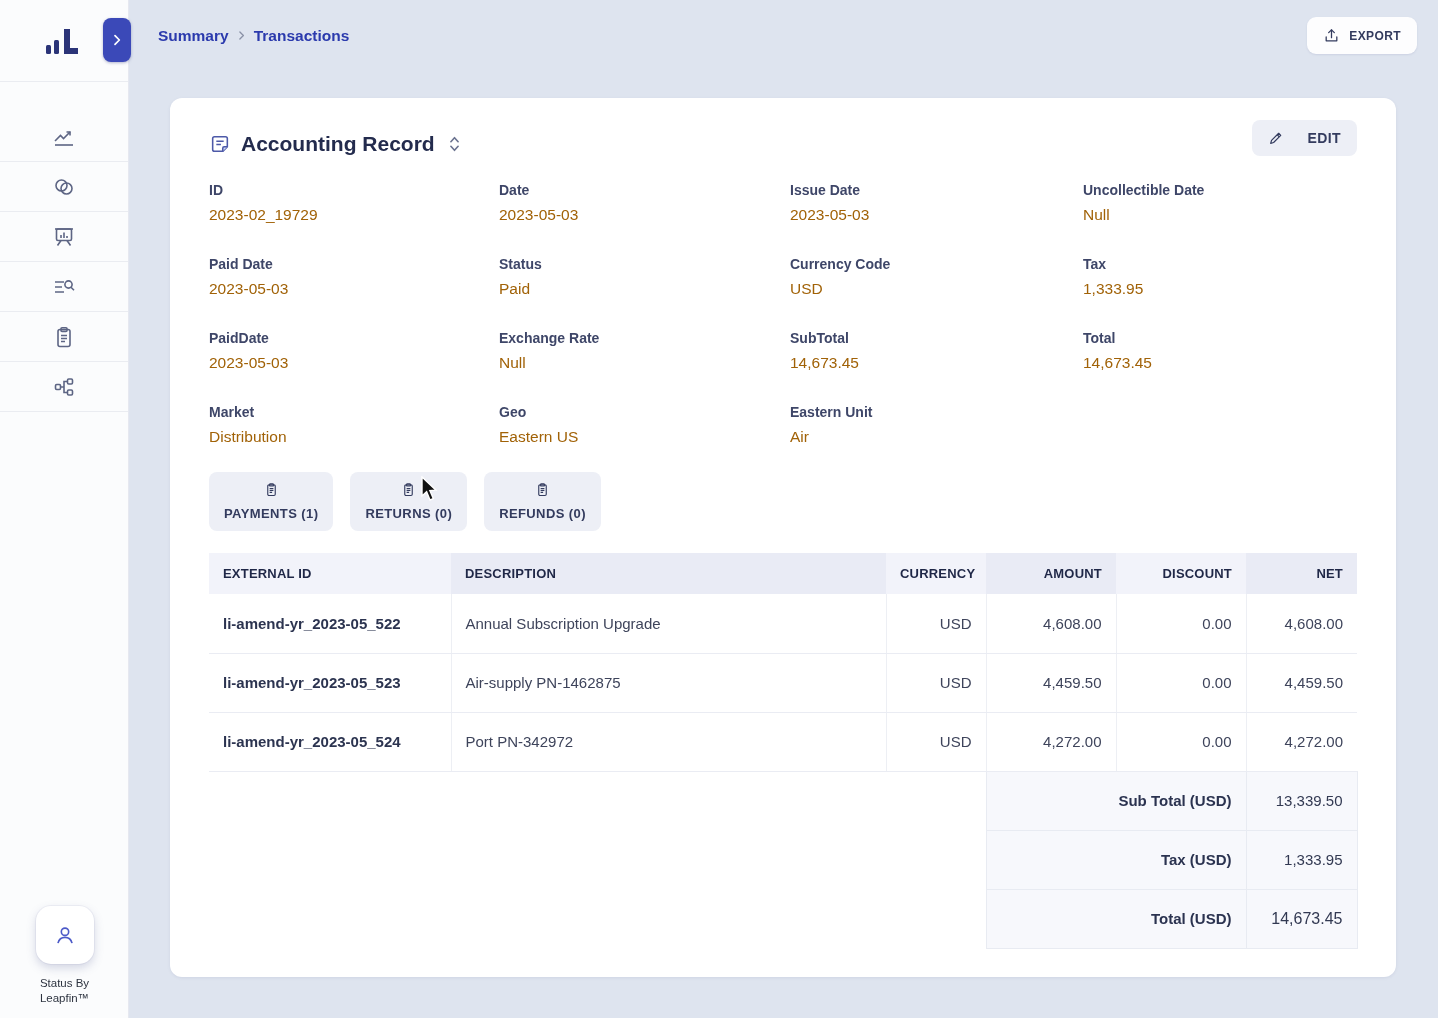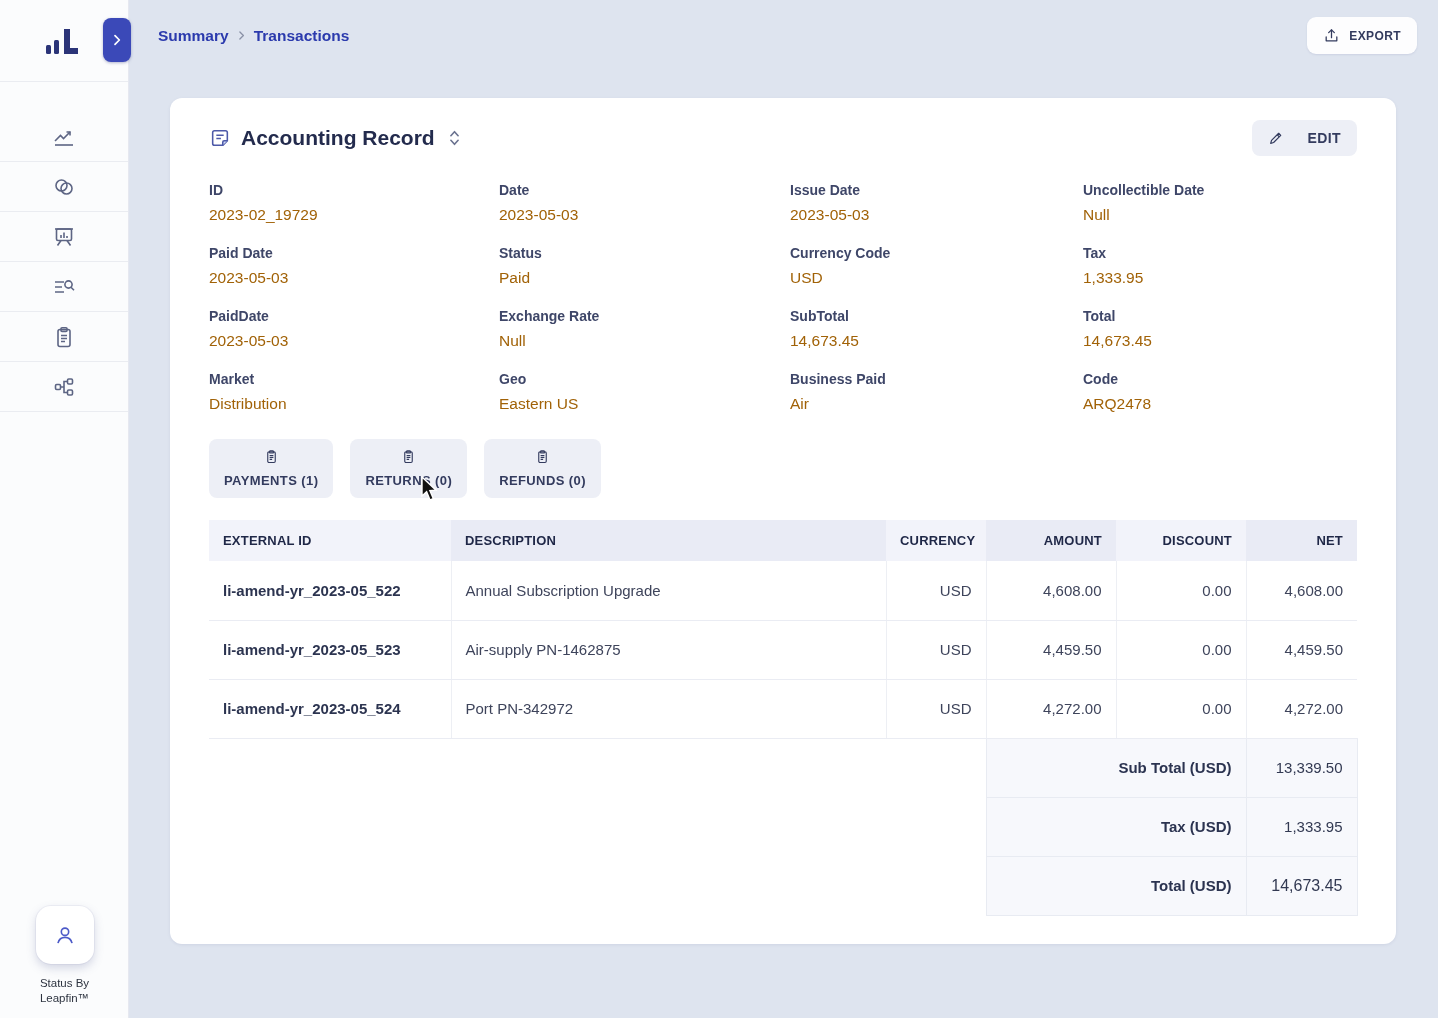--- a/index.html
+++ b/index.html
@@ -35,30 +35,30 @@
     font-size:12px; font-weight:700; letter-spacing:.4px; color:#333b5e; cursor:pointer;
     box-shadow:0 1px 2px rgba(120,130,170,.18); }
   .title-row { display:flex; justify-content:space-between; align-items:center;
     padding:22px 41px 0 79px; }
   .page-label { font-size:17px; color:#5c6378; margin-bottom:8px; }
   .page-title { font-size:33px; font-weight:400; color:#2f3754; letter-spacing:.2px; }
 
   
   .card { margin:44px 42px 0 41px; background:#ffffff; border-radius:12px;
     padding:22px 39px 28px 39px; box-shadow:0 1px 3px rgba(120,130,170,.15); min-height:826px; }
-  .card-header { display:flex; justify-content:space-between; align-items:center; }
+  .card-header { display:flex; justify-content:space-between; align-items:flex-end; }
   .record-title-wrap { display:flex; align-items:center; gap:10px; }
   .record-title { font-size:21px; font-weight:700; color:#232b4d; }
   .sort-toggle { background:none; border:none; cursor:pointer; display:flex; padding:2px; }
   .btn-gray { display:inline-flex; align-items:center; gap:24px; background:#edeff6;
     border:none; border-radius:8px; padding:10px 16px; font-family:inherit; font-size:14px;
     font-weight:700; letter-spacing:.4px; color:#333b5e; cursor:pointer; }
 
   .fields { margin-top:26px; display:grid; grid-template-columns:290px 291px 293px auto;
-    row-gap:21px; }
+    row-gap:32px; }
   .field-label { font-size:14px; font-weight:700; color:#3e4668; margin-bottom:8px; }
   .field-value { font-size:15.5px; color:#a16207; }
 
   .tabs { margin-top:26px; display:flex; gap:17px; }
   .tab-btn { display:inline-flex; align-items:center; gap:9px; background:#edeff6;
     border:none; border-radius:8px; padding:10px 15px; font-family:inherit; font-size:13px;
     font-weight:700; letter-spacing:.4px; color:#333b5e; cursor:pointer;flex-direction:column; }
 
   
   table { margin-top:22px; width:1148px; border-collapse:collapse; table-layout:fixed; }
@@ -258,26 +258,22 @@
       </div>
       <div class="field">
         <div class="field-label">Market</div>
         <div class="field-value">Distribution</div>
       </div>
       <div class="field">
         <div class="field-label">Geo</div>
         <div class="field-value">Eastern US</div>
       </div>
       <div class="field">
-        <div class="field-label">Business Paid</div>
+        <div class="field-label">Eastern Unit</div>
         <div class="field-value">Air</div>
-      </div>
-      <div class="field">
-        <div class="field-label">Code</div>
-        <div class="field-value">ARQ2478</div>
       </div>
     </div>
 
     <div class="tabs">
       <button class="tab-btn">
         <svg width="15" height="15" viewBox="0 0 24 24" fill="none" stroke="#333b5e" stroke-width="1.8">
           <rect x="6" y="4.5" width="12" height="17" rx="2"></rect>
             <rect x="9" y="2.8" width="6" height="3.6" rx="1"></rect>
           <path d="M9 10.5 h6 M9 13.5 h6 M9 16.5 h4"></path>
         </svg>

